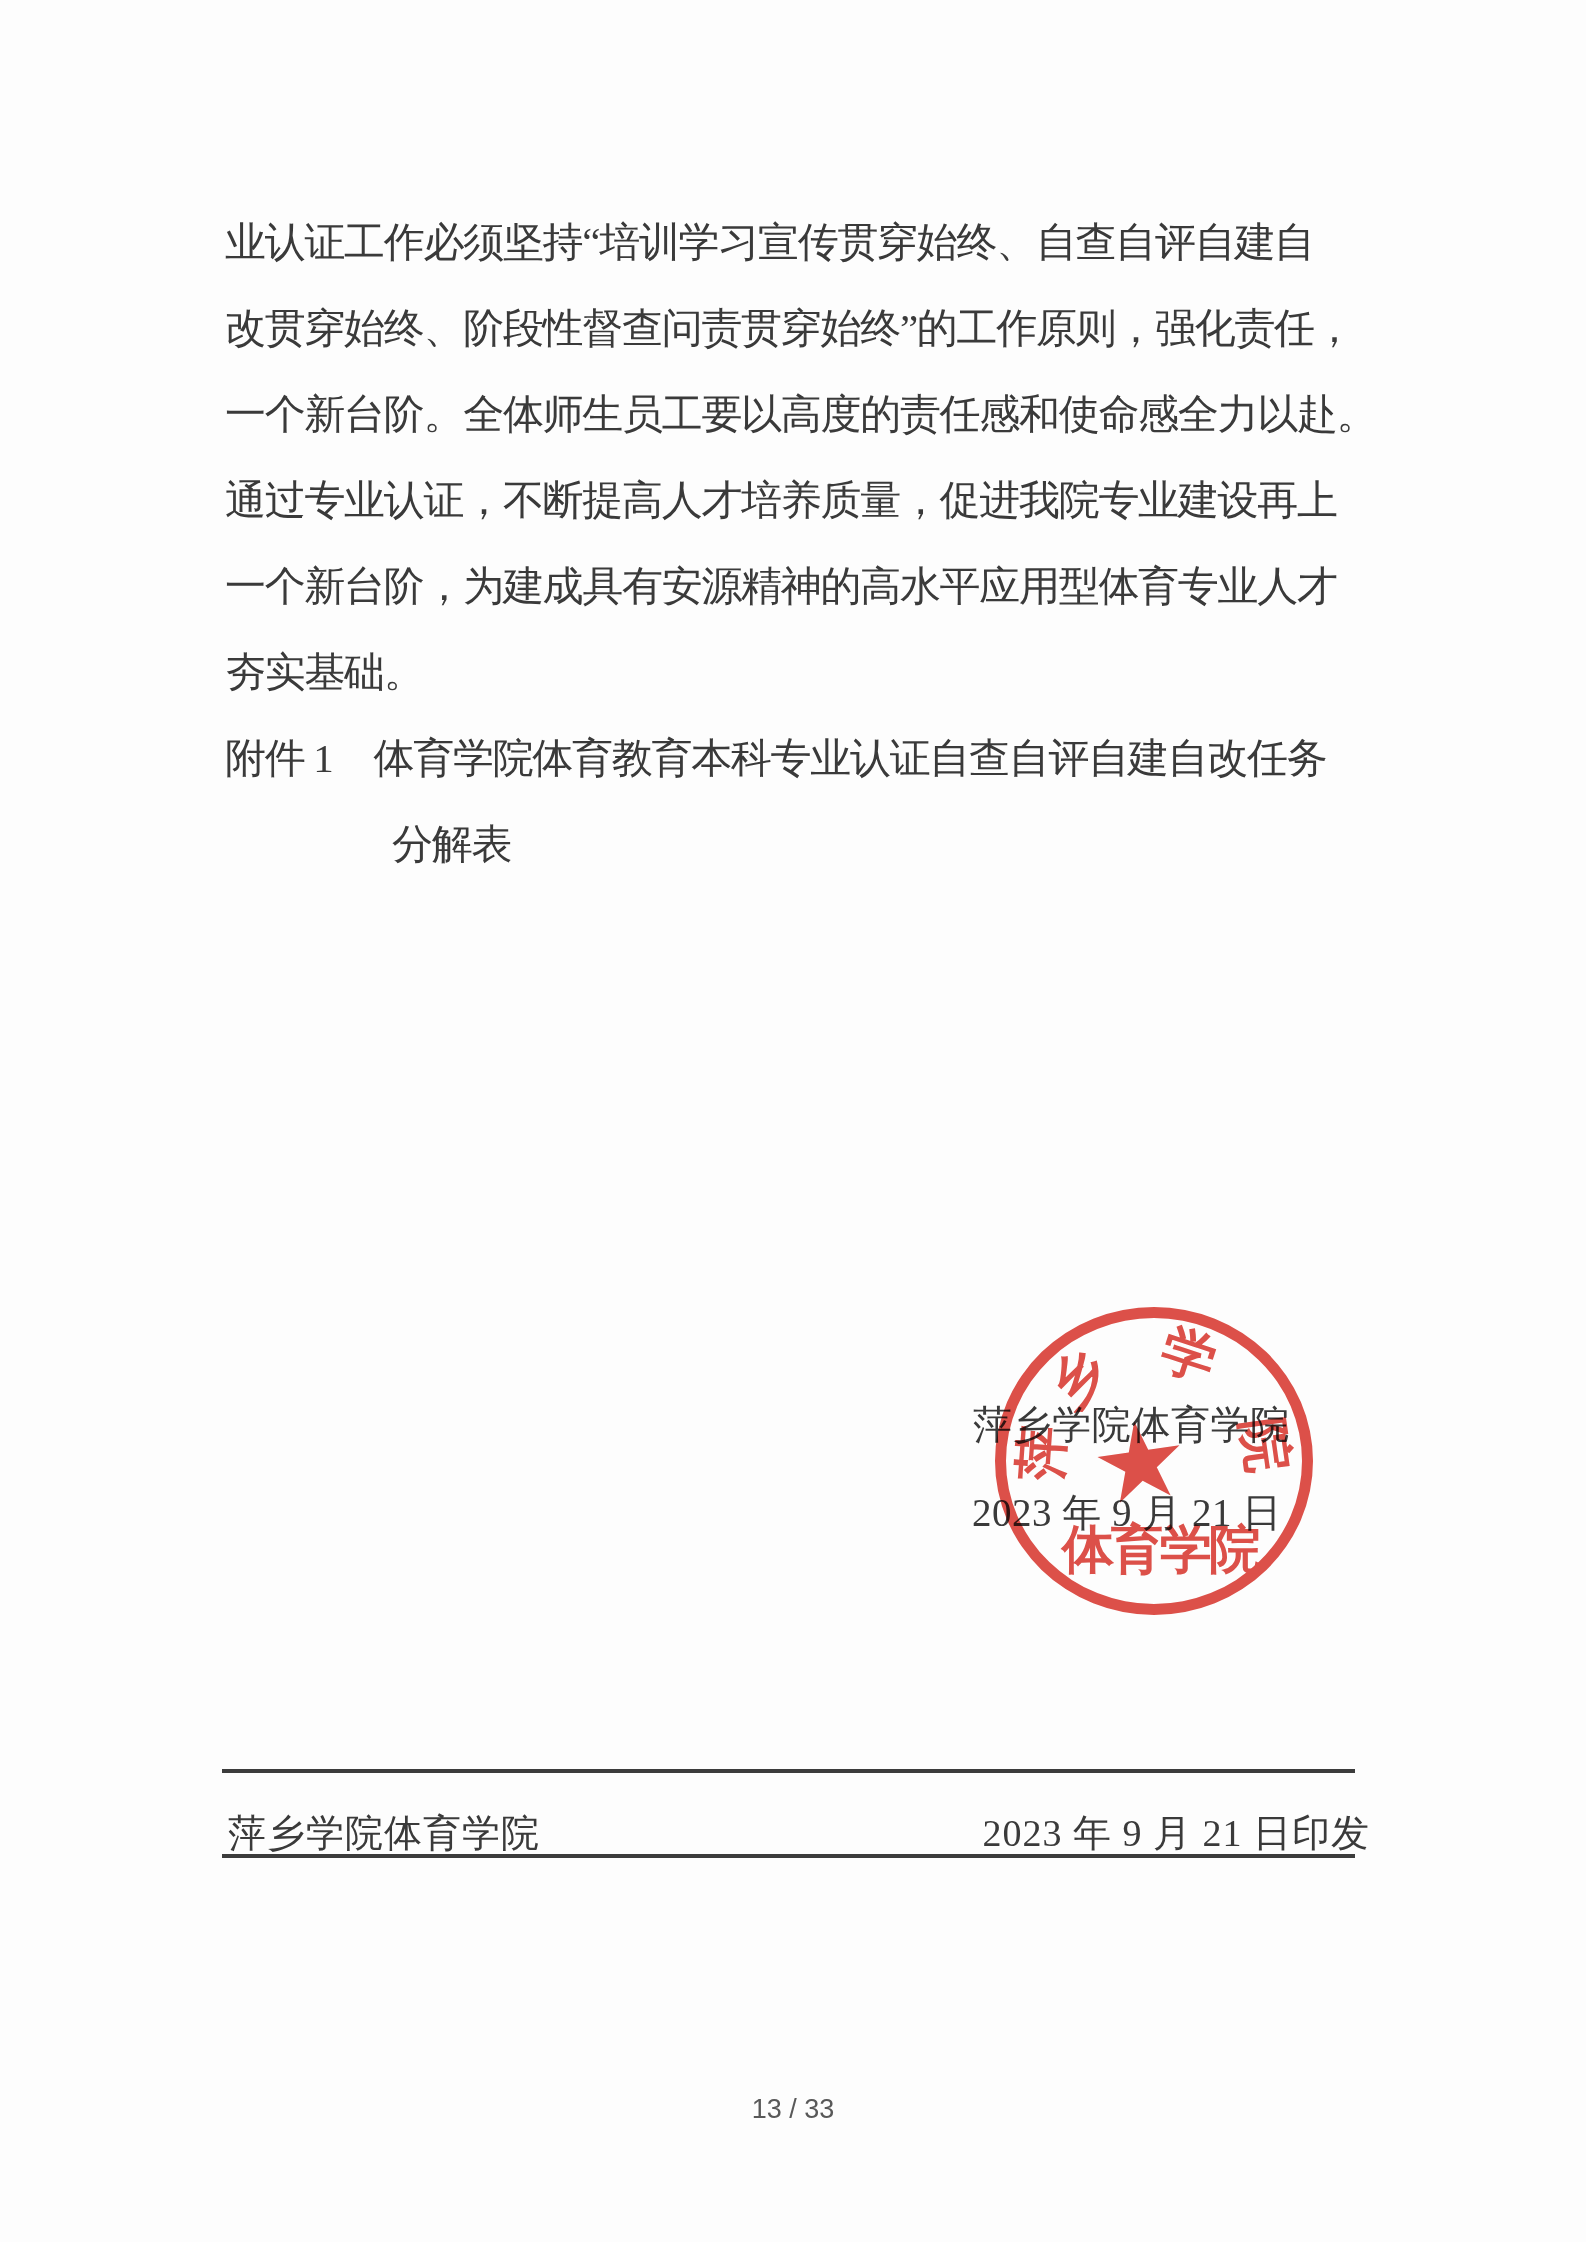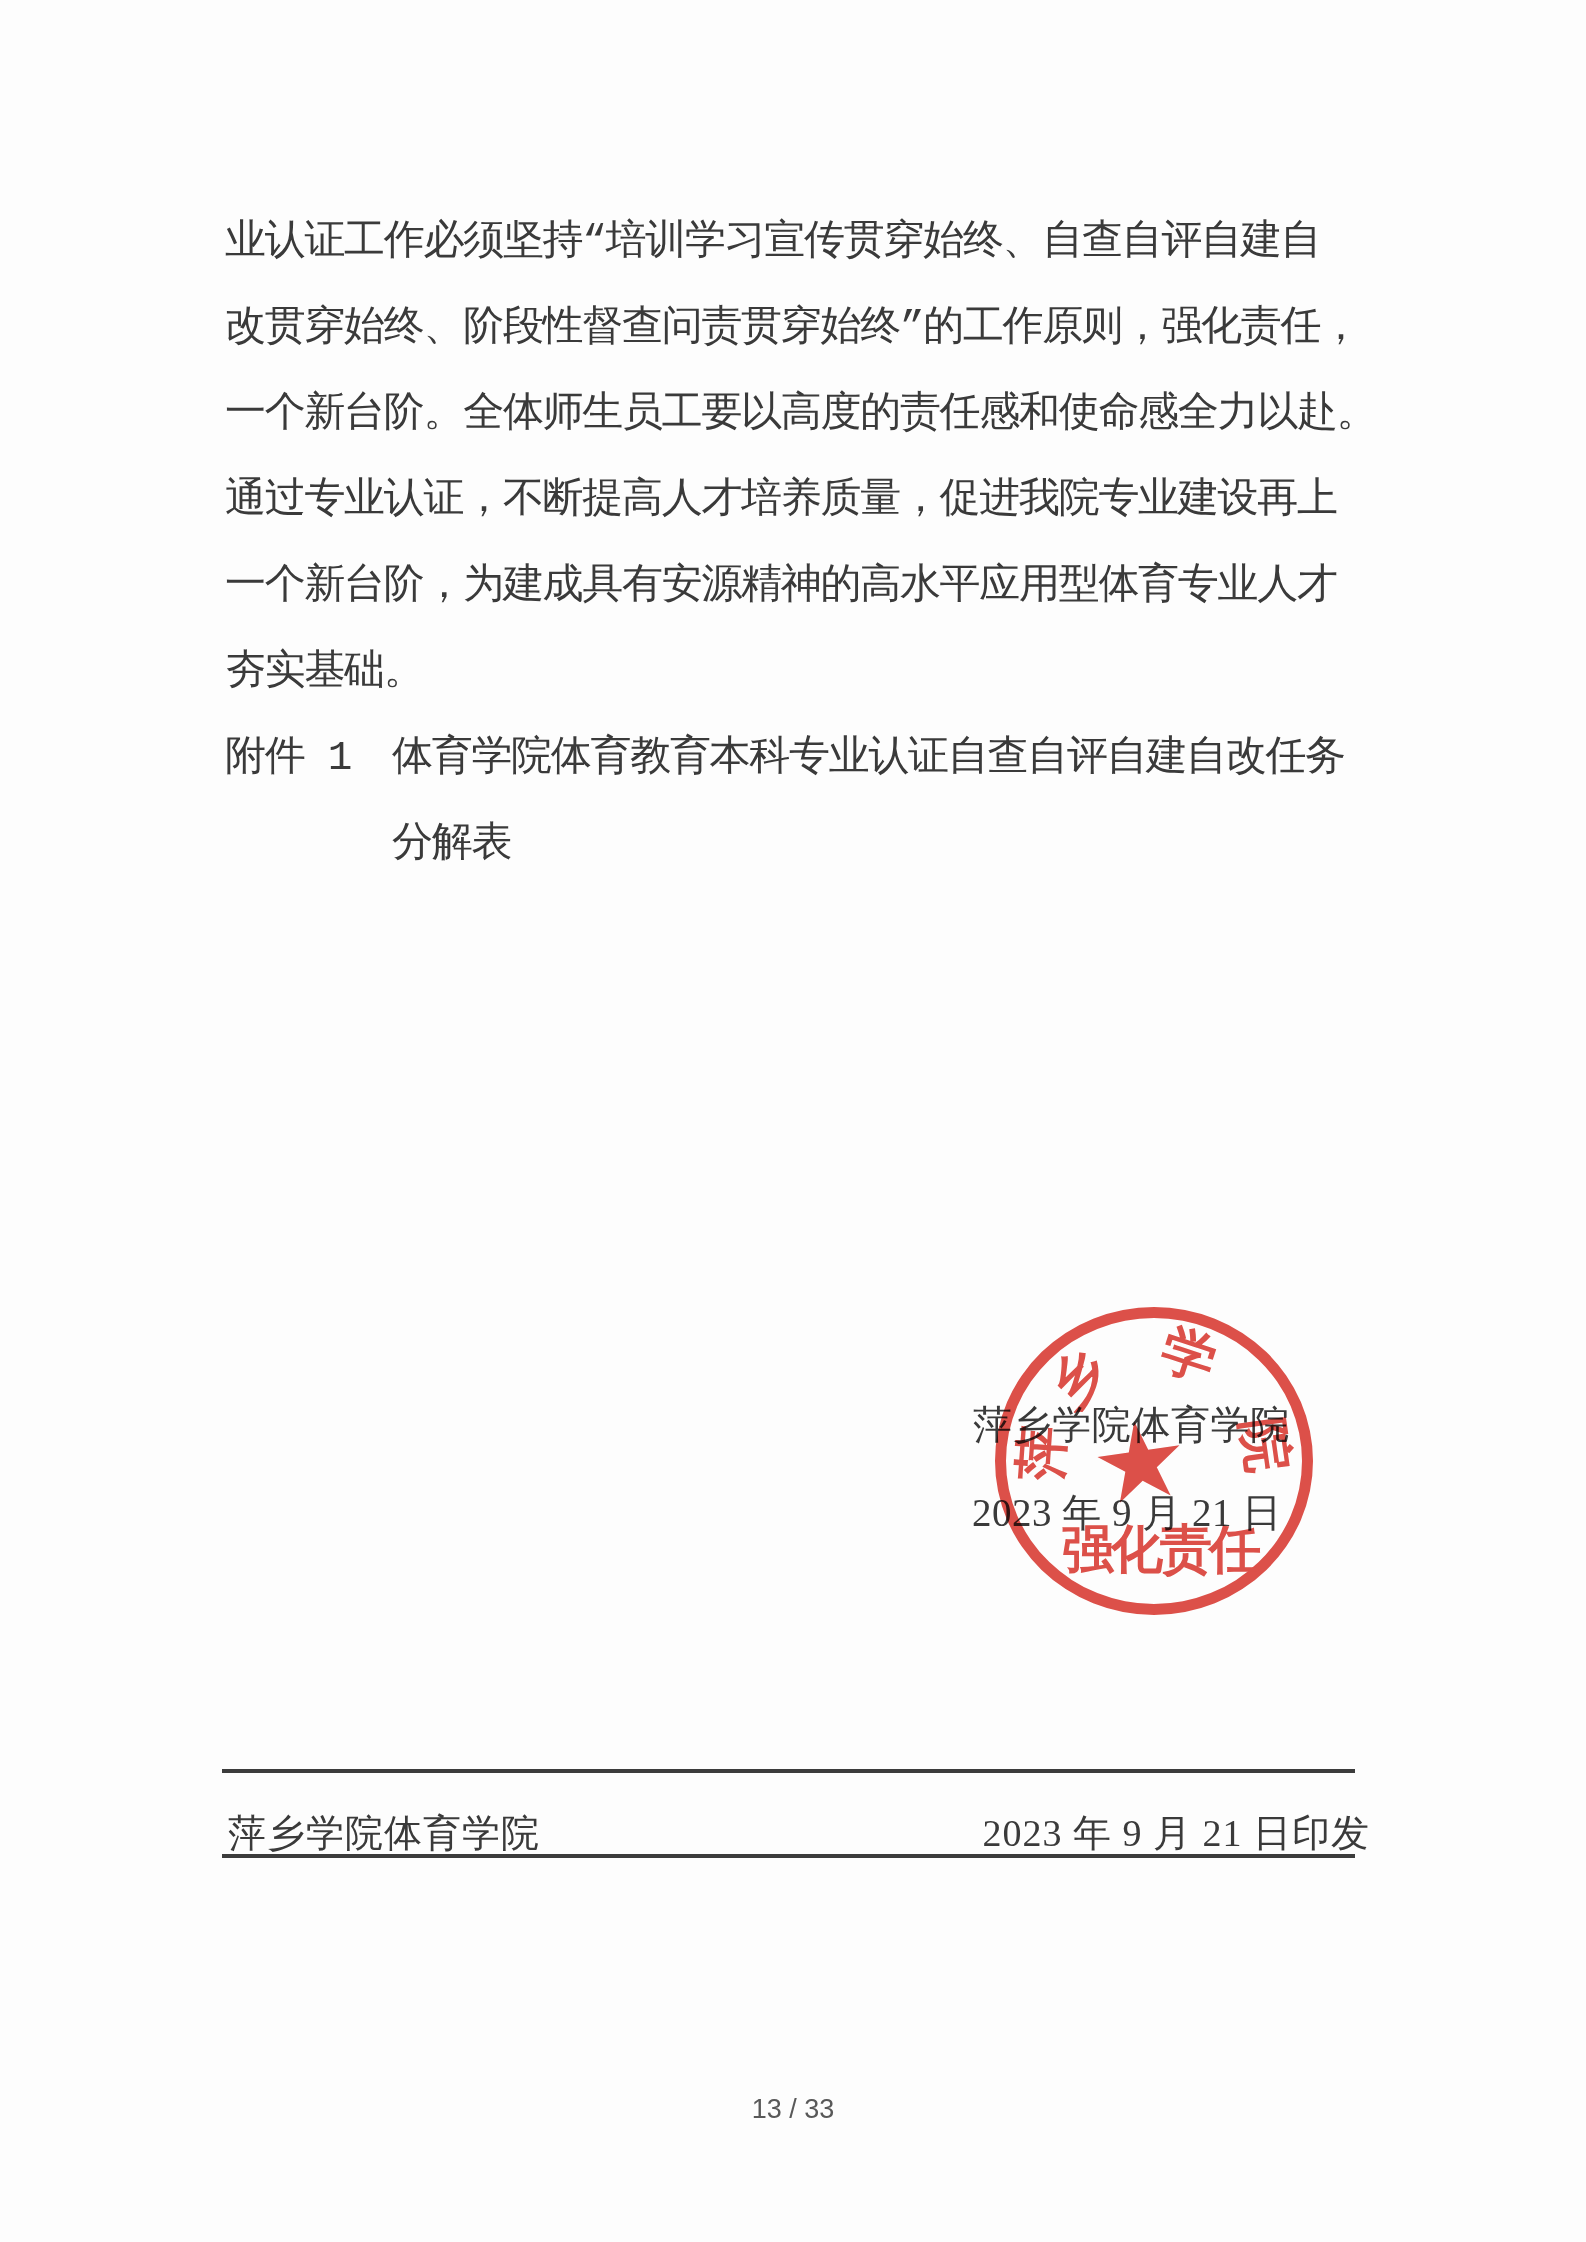--- a/index.html
+++ b/index.html
@@ -9,21 +9,21 @@
     position:relative;
     overflow:hidden;
     font-family:"Liberation Serif","DejaVu Serif",serif;
     color:#3a3a3a;
   }
   
   .para{
     position:absolute;left:225px;top:199px;width:1118px;
     font-size:41px;letter-spacing:-1.3px;line-height:86px;
   }
-  .para .pline{height:86px;white-space:nowrap;font-family:Liberation Mono, monospace;}
+  .para .pline{height:86px;white-space:nowrap;}
   .attach-label{margin-right:41px;}
   .pline.cont{padding-left:167px;}
   
   .sig-org{
     position:absolute;left:973px;top:1398px;
     font-size:39px;letter-spacing:0.6px;white-space:nowrap;
   }
   .sig-date{
     position:absolute;left:972px;top:1486px;
     font-size:39px;letter-spacing:0.5px;white-space:nowrap;
@@ -95,21 +95,21 @@
   <div class="sig-org">萍乡学院体育学院</div>
   <div class="sig-date">2023 年 9 月 21 日</div>
 
   <div class="stamp">
     <div class="stamp-ring" style="border-color: rgb(219, 65, 57);"></div>
     <span class="stamp-arc-char" style="left: 19px; top: 118px; transform: rotate(-86deg); color: rgb(219, 65, 57);">萍</span>
     <span class="stamp-arc-char" style="left: 55px; top: 44px; transform: rotate(-43deg); color: rgb(219, 65, 57);">乡</span>
     <span class="stamp-arc-char" style="left: 166px; top: 20px; transform: rotate(18deg); color: rgb(219, 65, 57);">学</span>
     <span class="stamp-arc-char" style="left: 242px; top: 110px; transform: rotate(82deg); color: rgb(219, 65, 57);">院</span>
     <div class="stamp-star" style="color: rgb(219, 65, 57);">★</div>
-    <div class="stamp-bottom" style="color: rgb(219, 65, 57);">强化责任</div>
+    <div class="stamp-bottom" style="color: rgb(219, 65, 57);">体育学院</div>
   </div>
 
   <div class="rule rule-top"></div>
   <div class="footer-issuer">萍乡学院体育学院</div>
   <div class="footer-print">2023 年 9 月 21 日印发</div>
   <div class="rule rule-bottom"></div>
 
   <div class="page-num">13 / 33</div>
 
 </div>

